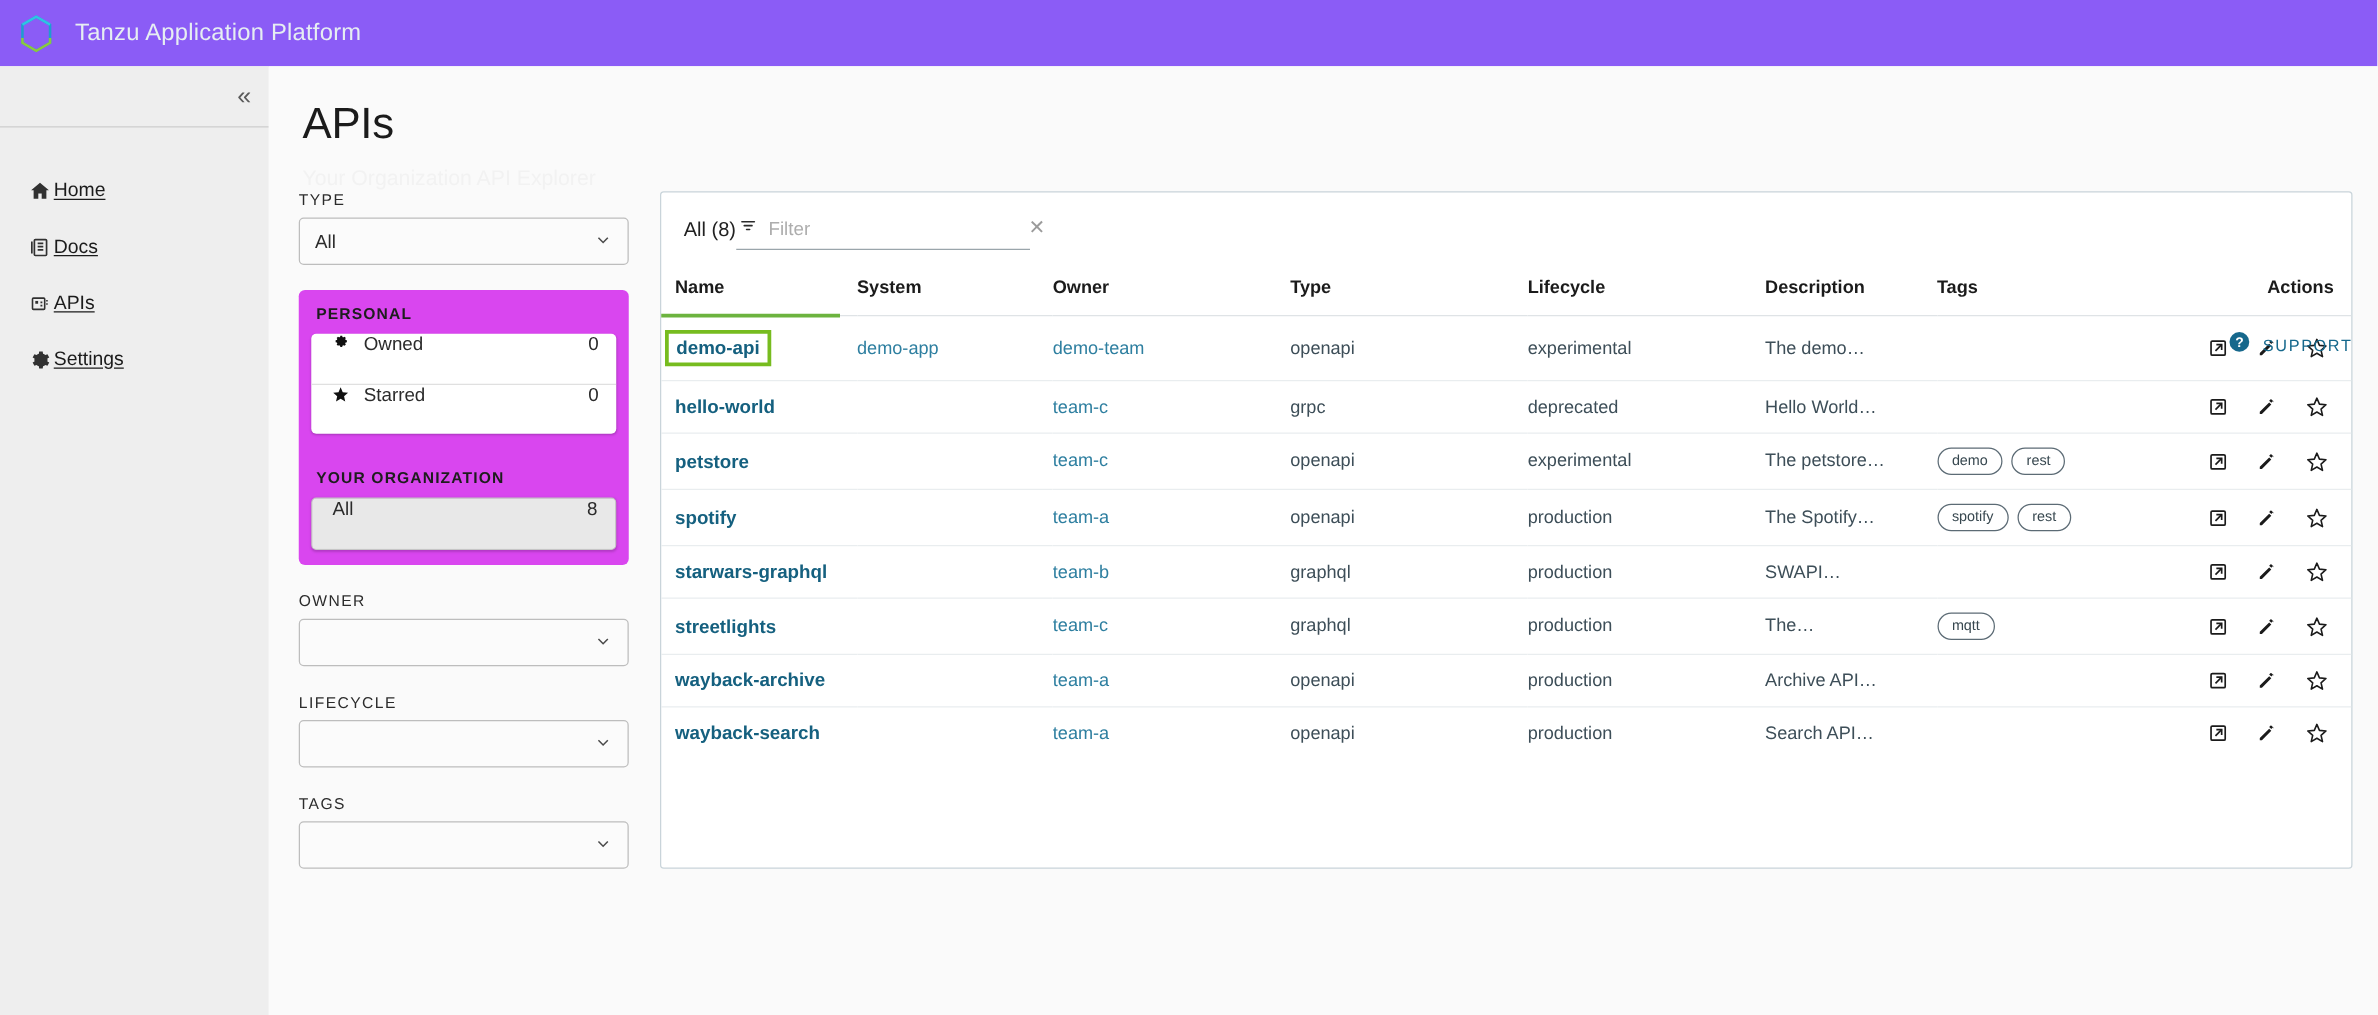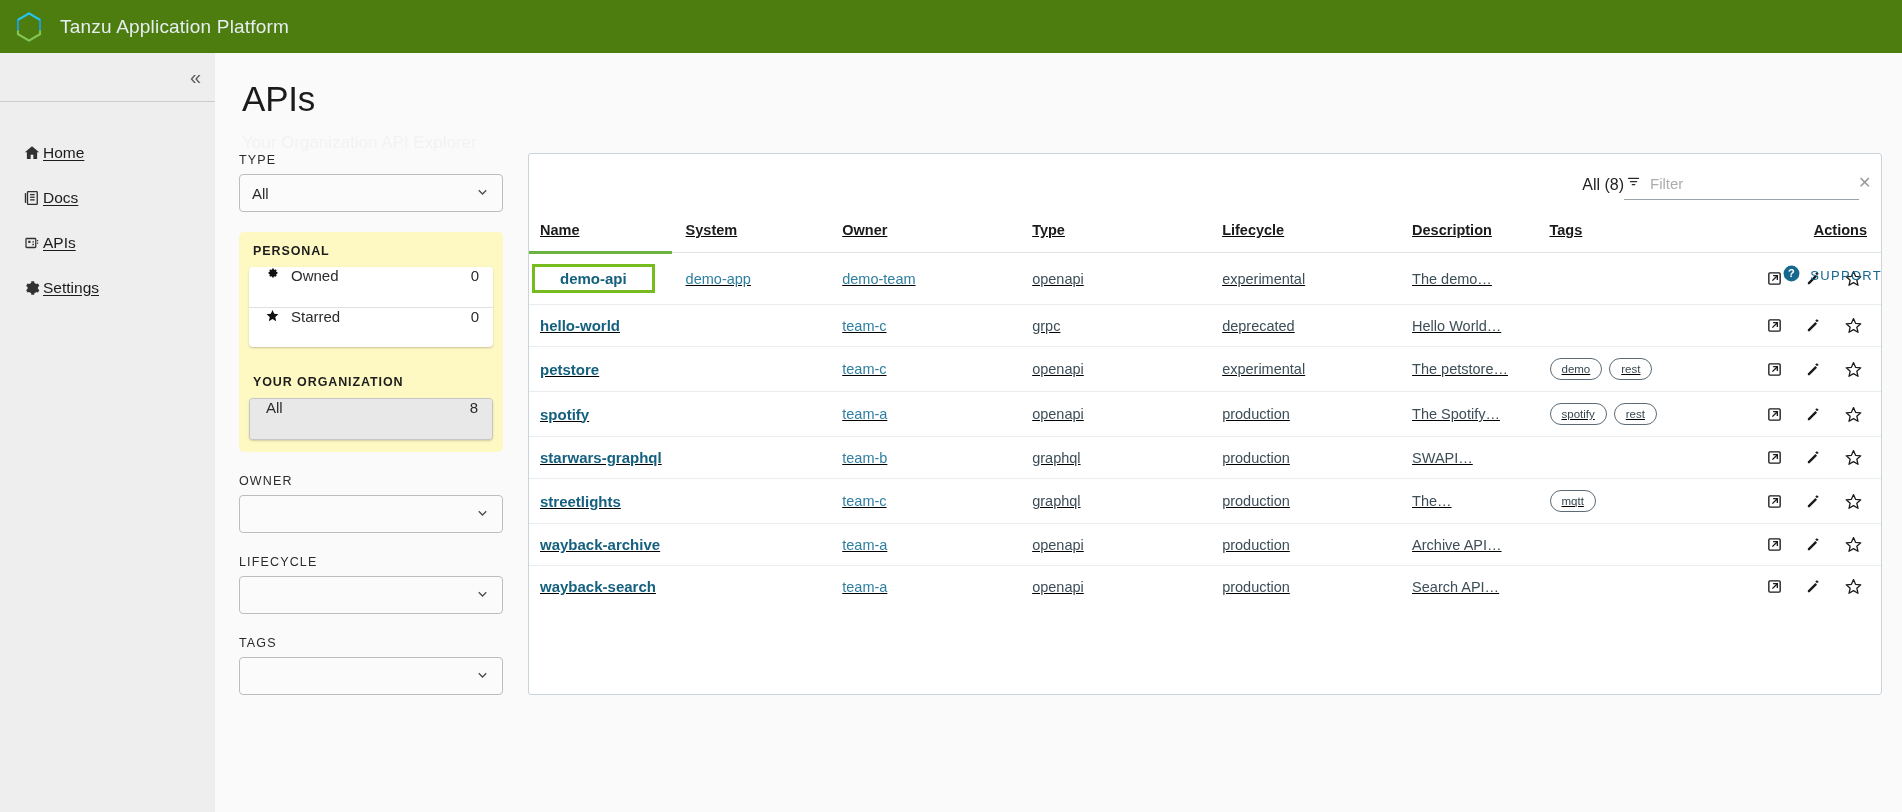--- a/index.html
+++ b/index.html
@@ -6,21 +6,21 @@
   html, body {
     width: 1902px; height: 812px;
     font-family: "Liberation Sans", sans-serif;
     background: #fafafa;
     overflow: hidden;
   }
 
   
   .topbar {
     height: 53px;
-    background: #4d7c0f;
+    background: #8b5cf6;
     display: flex;
     align-items: center;
     padding-left: 12px;
     gap: 14px;
   }
   .brand-logo { width: 34px; height: 34px; flex: none; }
   .brand-title {
     color: #e6eef2;
     font-size: 19px;
     letter-spacing: .2px;
@@ -135,21 +135,21 @@
     justify-content: space-between;
     padding: 0 12px;
     font-size: 15px;
     color: #2b2b2b;
     cursor: pointer;
   }
   .chev { color: #4a4a4a; font-size: 13px; }
   .spacer-16 { height: 22px; }
 
   .group-card {
-    background: #fef9c3;
+    background: #d946ef;
     border-radius: 5px;
     padding: 10px 10px 12px 10px;
     margin: 20px 0 22px 0;
   }
   .group-head {
     font-size: 12.5px;
     letter-spacing: .9px;
     font-weight: 700;
     color: #1d1d1d;
     padding: 2px 2px 9px 4px;
@@ -185,21 +185,21 @@
     flex: 1;
     background: #ffffff;
     border: 1px solid #c9d4da;
     border-radius: 3px;
     min-width: 0;
   }
   .table-toolbar {
     height: 62px;
     display: flex;
     align-items: center;
-    justify-content: flex-end;
+    justify-content: flex-start;
     padding: 0 22px 0 18px;
   }
   .table-count { font-size: 16px; color: #222; }
   .filter-input-wrap {
     display: flex;
     align-items: center;
     gap: 9px;
     border-bottom: 1px solid #9aa5ab;
     width: 235px;
     padding: 3px 2px 6px 2px;
@@ -209,21 +209,21 @@
     outline: none;
     flex: 1;
     font-size: 15px;
     color: #3b3b3b;
     background: transparent;
     font-family: "Liberation Sans", sans-serif;
   }
   .filter-input::placeholder { color: #adadad; }
   .clear-x { color: #9b9b9b; font-size: 16px; cursor: pointer; line-height: 1; }
 
-  table { width: 100%; border-collapse: collapse; table-layout: fixed; text-decoration: underline; }
+  table { width: 100%; border-collapse: collapse; table-layout: fixed; }
   thead th {
     text-align: left;
     font-size: 14.5px;
     font-weight: 700;
     color: #1b1b1b;
     padding: 6px 0 14px 0;
     border-bottom: 1px solid #dfe3e6;
     position: relative;
   }
   thead th.sorted::after {
@@ -254,21 +254,21 @@
   .name-link {
     color: #15607f;
     font-weight: 700;
     font-size: 15px;
     text-decoration: none;
     cursor: pointer;
   }
   .name-cell-hl {
     display: inline-block;
     border: 3px solid #77bc1f;
-    padding: 3px 25px;
+    padding: 3px 6px;
     margin-left: -8px;
     background: #fff;
     text-align: right;
   }
   .link { color: #2e7fa0; text-decoration: none; cursor: pointer; }
 
   .tags-cell { display: flex; gap: 7px; }
   .tag-pill {
     border: 1px solid #5c6b75;
     border-radius: 11px;

